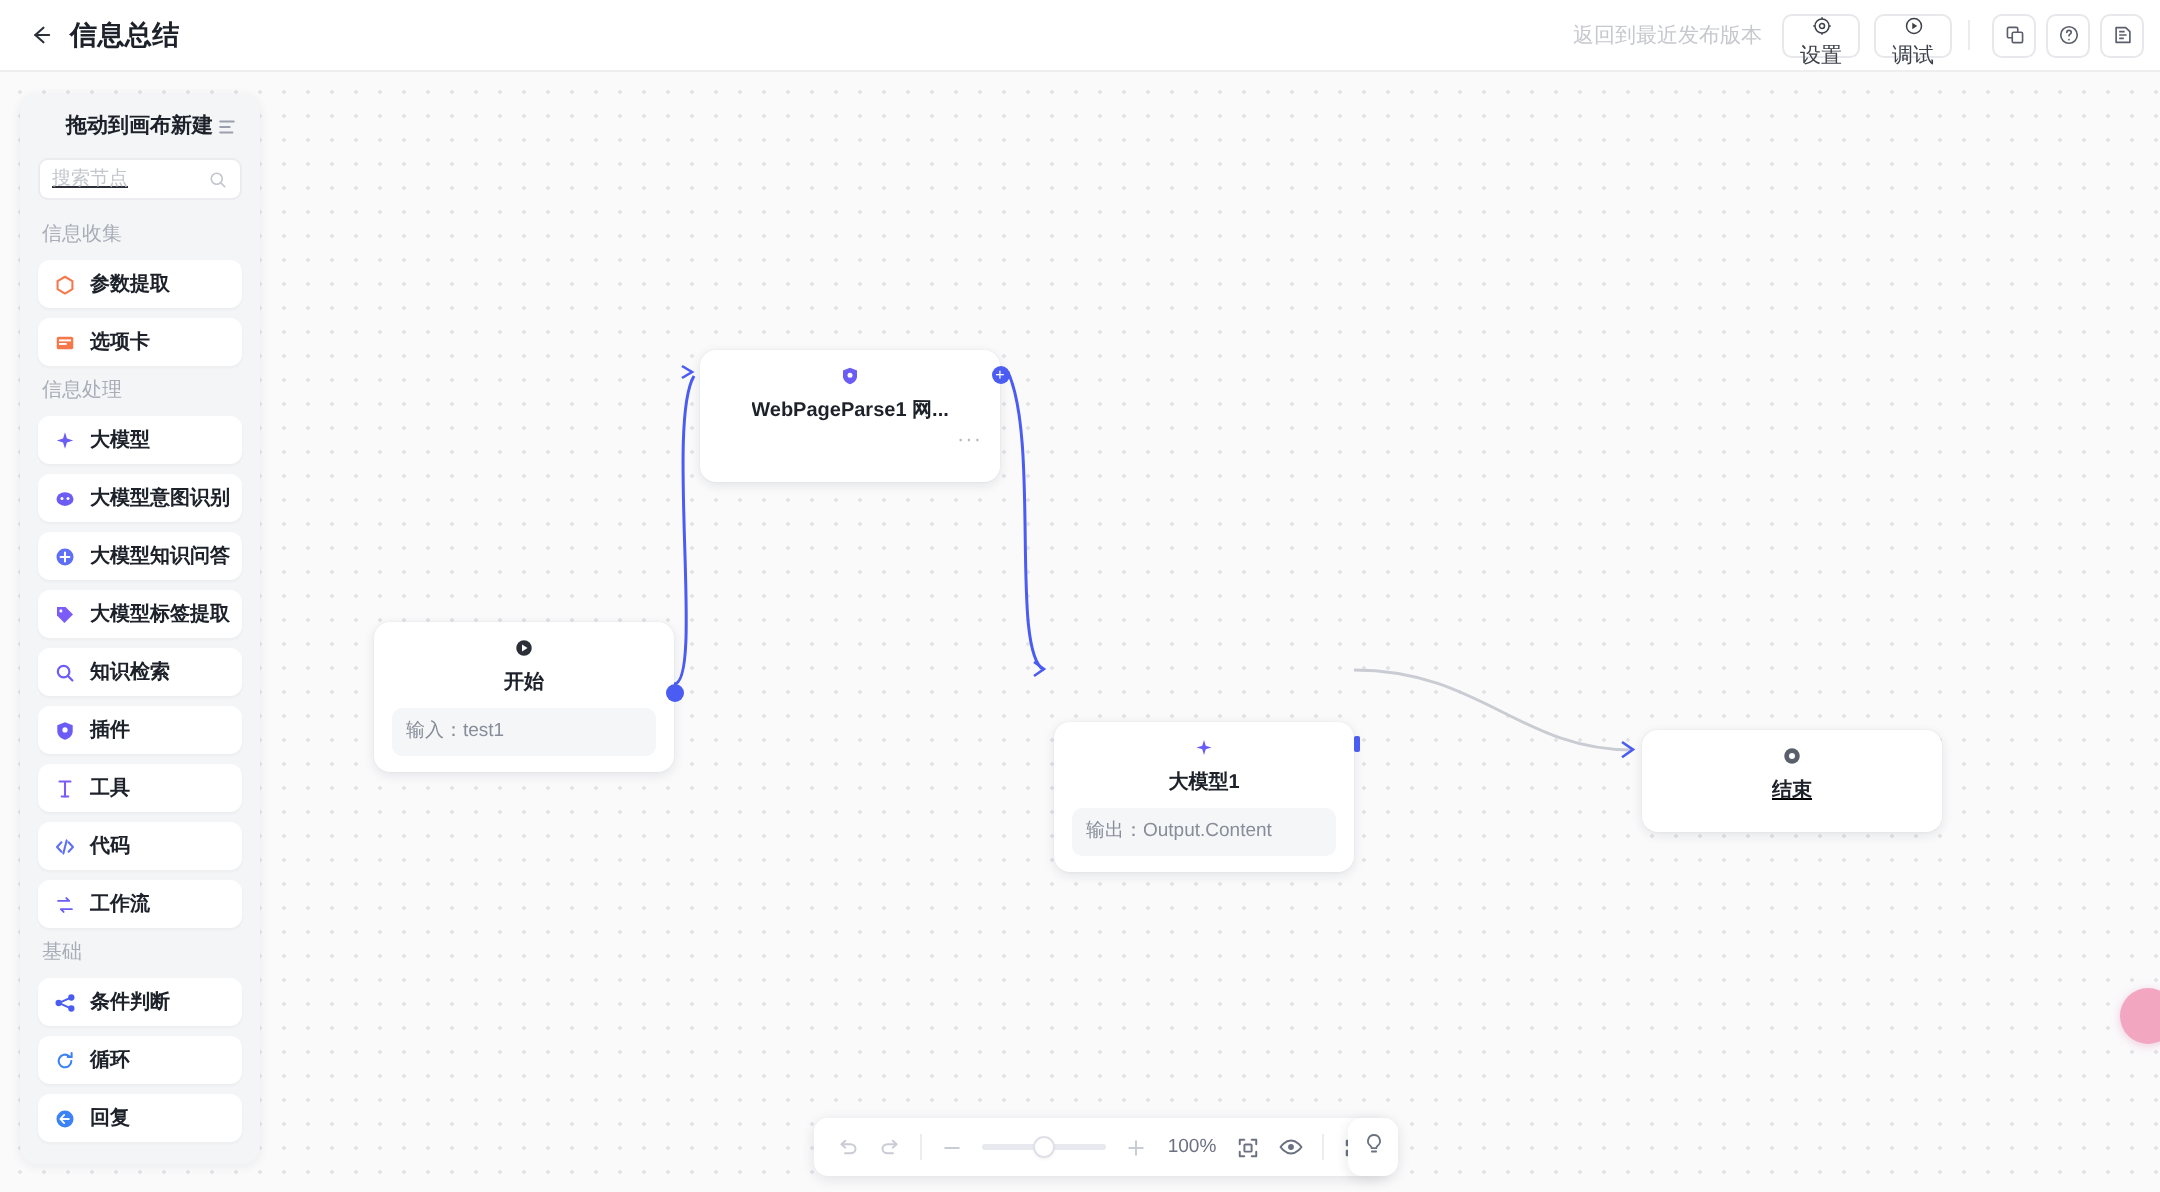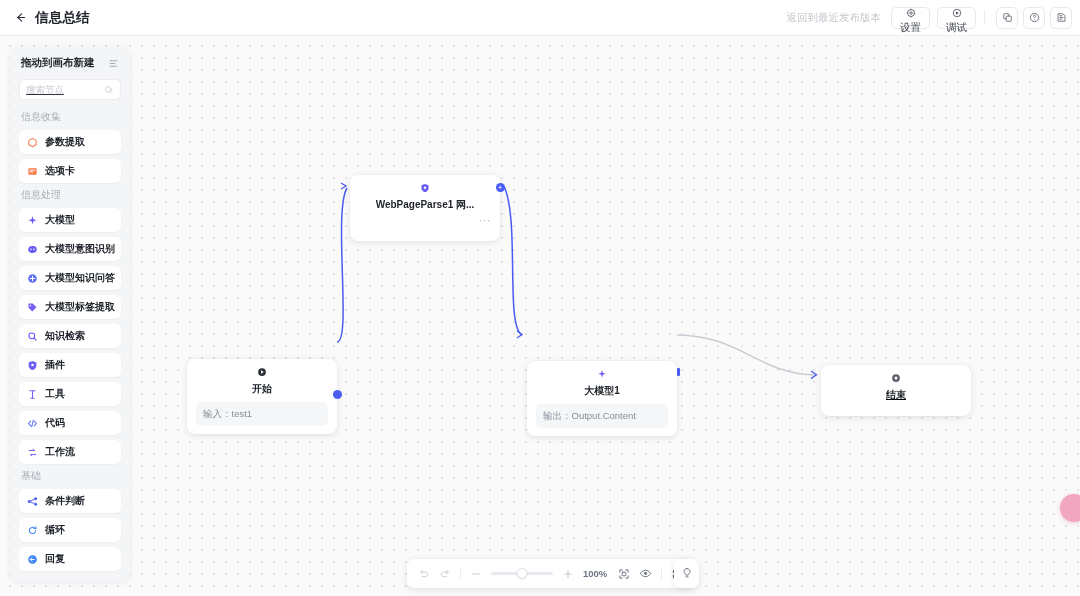--- a/index.html
+++ b/index.html
@@ -71,21 +71,21 @@
     border-radius: 9px;
     box-shadow: 0 1px 6px rgba(20,24,40,.07);
     padding: 9px 9px 0 9px;
     z-index: 20;
     overflow: hidden;
   }
   .sb-head {
     display: flex; align-items: center; justify-content: space-between;
     margin-bottom: 9px; padding: 0 2px;
   }
-  .sb-head-title { font-size: 10.5px; color: #1d2129; font-weight: bold; }
+  .sb-head-title { font-size: 10.5px; color: #1d2129; font-weight: bold; margin-left: 12px; }
   .sb-head-icon { cursor: pointer; color: #9aa0ab; display:flex; }
   .sb-search {
     height: 21px; background: #fff; border: 1px solid #ebebf0;
     border-radius: 5px; display: flex; align-items: center;
     padding: 0 6px; margin-bottom: 10px; cursor: text;
   }
   .sb-search input {
     border: none; outline: none; flex: 1; font-size: 9.5px;
     color: #2b2f38; background: transparent;
     font-family: "Liberation Sans", sans-serif; min-width: 0; text-decoration: underline;
@@ -144,21 +144,21 @@
   .toolbar {
     position: absolute; left: 407px; bottom: 8px;
     height: 29px; background: #ffffff; border-radius: 7px;
     box-shadow: 0 1.5px 7px rgba(24,28,48,.11);
     display: flex; align-items: center; padding: 0 11px; gap: 9px;
     z-index: 25;
   }
   .tb-ic { color: #c9ccd3; cursor: pointer; display: flex; align-items: center; }
   .tb-ic.active { color: #6b7180; }
   .tb-sep { width: 1px; height: 13px; background: #ededf1; }
-  .tb-zoom-label { font-size: 9.5px; color: #6b7180; width: 26px; text-align: left; cursor: pointer; font-weight: bold; }
+  .tb-zoom-label { font-size: 9.5px; color: #6b7180; width: 26px; text-align: center; cursor: pointer; }
   .slider { position: relative; width: 62px; height: 12px; display: flex; align-items: center; cursor: pointer; }
   .slider-track { position: absolute; left: 0; right: 0; height: 2.5px; background: #e8e9ee; border-radius: 2px; }
   .slider-thumb {
     position: absolute; left: 50%; transform: translateX(-50%);
     width: 9px; height: 9px; border-radius: 50%; background: #fff;
     box-shadow: 0 0 0 1px #dfe1e7, 0 1px 2px rgba(0,0,0,.12);
   }
   .tb-lamp {
     position: absolute; left: 674px; bottom: 8px;
     width: 25px; height: 29px; background: #fff; border-radius: 7px;
@@ -243,21 +243,21 @@
 
       <path d="M504,150 C 520,185 505,290 522,299" stroke="#4a5cf2" stroke-width="1.5" fill="none"></path>
 
       <path d="M677,299 C 740,299 760,339 816,339" stroke="#c9ccd3" stroke-width="1.5" fill="none"></path>
 
       <path d="M341,147 l5,3 -5,3" stroke="#4a5cf2" stroke-width="1.3" fill="none"></path>
       <path d="M517,295 l5,3.5 -5,3.5" stroke="#4a5cf2" stroke-width="1.3" fill="none"></path>
       <path d="M811,335 l5.5,3.8 -5.5,3.8" stroke="#4a5cf2" stroke-width="1.3" fill="none"></path>
     </svg>
 
-    <div class="node" style="left:187px; top:275px; width:150px;margin-top:48px;">
+    <div class="node" style="left:187px; top:275px; width:150px;">
       <div class="node-head">
         <span class="node-ic">
           <svg width="10" height="10" viewBox="0 0 16 16">
               <circle cx="8" cy="8" r="6.2" fill="#2b2f38"></circle>
               <path d="M6.4 5.2 L10.8 8 L6.4 10.8 Z" fill="#fff"></path>
             </svg>
         </span>
         <span class="node-title">开始</span>
       </div>
       <div class="node-body">

